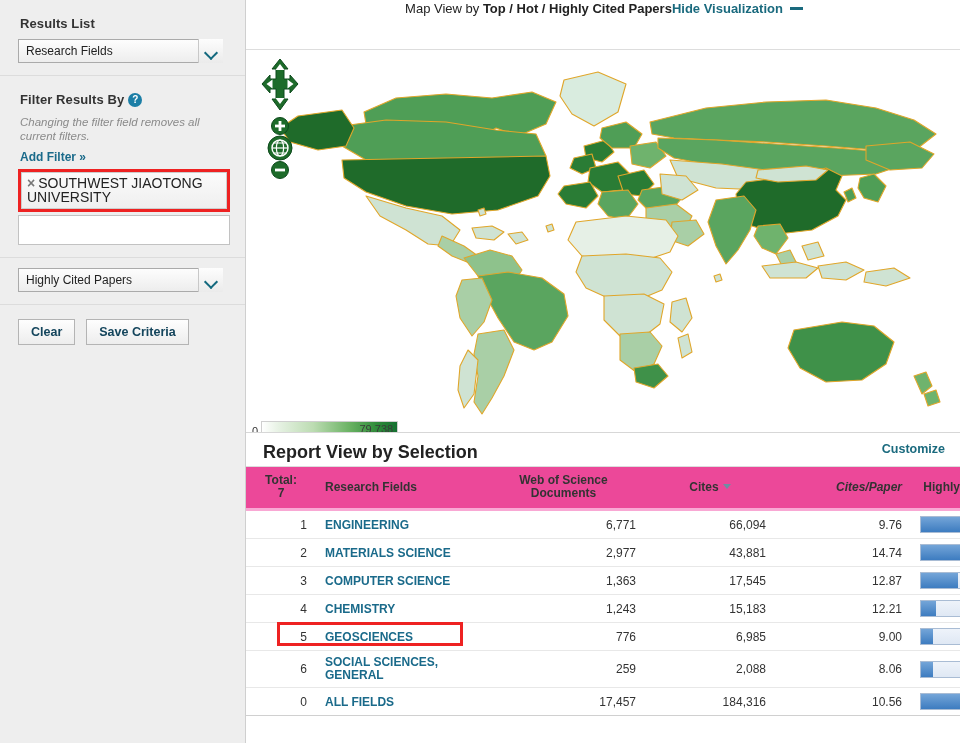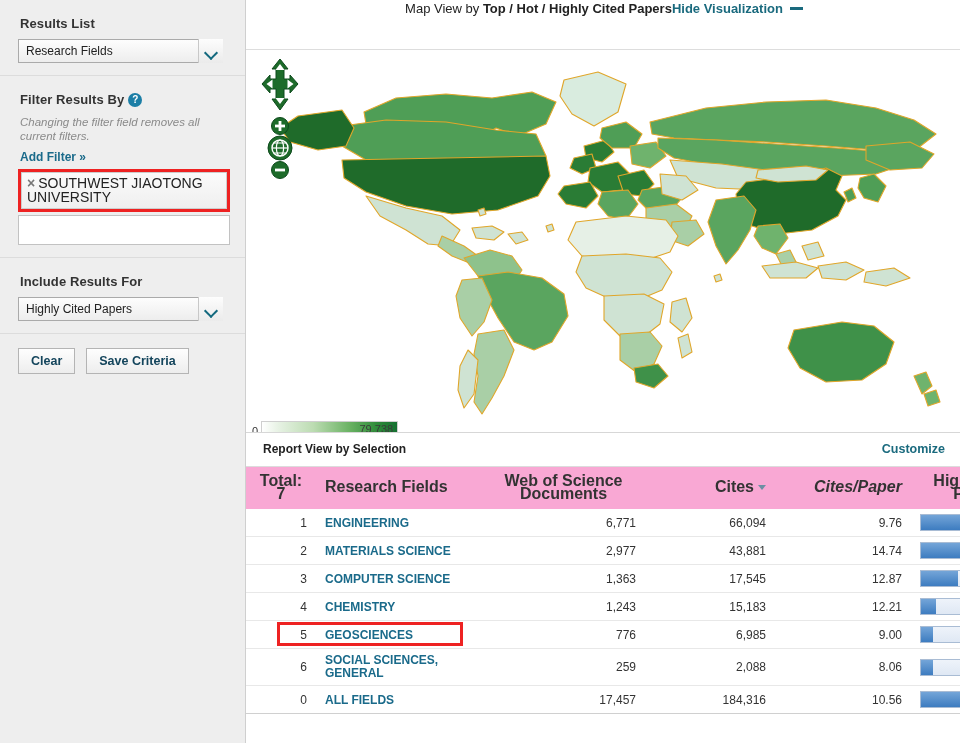--- a/index.html
+++ b/index.html
@@ -120,32 +120,32 @@
   .report{
     flex:1;box-sizing:border-box;margin:0 0 0 0;
     border-top:1px solid #d7d7d7;background:#fff;
     display:flex;flex-direction:column;
   }
   .rep-head{
     height:34px;box-sizing:border-box;
     padding:9px 15px 0 17px;display:flex;justify-content:space-between;
     align-items:flex-start;border-bottom:1px solid #dcdcdc;
   }
-  .rep-title{font-size:12px;font-weight:bold;color:#222;}
+  .rep-title{font-size:18px;font-weight:bold;color:#222;}
   .customize{font-size:12.5px;font-weight:bold;color:#1a6a7e;cursor:pointer;margin-left:7px;}
 
   table.rep{width:100%;border-collapse:collapse;table-layout:fixed;margin:0;}
   table.rep th{
-    font-size:16px;font-weight:bold;color:#333;padding:7px 9px 8px 9px;
-    vertical-align:middle;border-bottom:1px solid #f9a8d4;background:#f9a8d4;
+    font-size:12px;font-weight:bold;color:#333;padding:7px 9px 8px 9px;
+    vertical-align:middle;border-bottom:3px solid #f9a8d4;background:#ec4899;
   }
   th.c-total{width:52px;text-align:center;line-height:13px;}
   th.c-field{width:148px;text-align:left;padding-left:8px;}
   th.c-docs{width:145px;text-align:center;line-height:13px;}
-  th.c-cites{width:112px;text-align:right;color:#2a6b8c;}
+  th.c-cites{width:112px;text-align:center;color:#2a6b8c;}
   th.c-cpp{width:118px;text-align:right;font-style:italic;}
   th.c-hcp{width:120px;text-align:center;line-height:13px;}
   .sortcaret{
     display:inline-block;width:0;height:0;margin-left:4px;vertical-align:2px;
     border-left:4px solid transparent;border-right:4px solid transparent;
     border-top:5px solid #6d8fa3;
   }
   table.rep td{
     font-size:12px;color:#333;padding:5px 9px;border-bottom:1px solid #e8e8e8;
     vertical-align:middle;
@@ -199,21 +199,20 @@
       <div class="addfilter">Add Filter »</div>
       <div class="filter-hl">
         <div class="filter-chip">
           <span class="chip-x">×</span><span>SOUTHWEST JIAOTONG UNIVERSITY</span>
         </div>
       </div>
       <div class="filter-empty"></div>
     </div>
 
     <div class="side-sec">
-      <div class="side-title">Include Results For</div>
       <div class="sel-wrap">
         <div class="sel">Highly Cited Papers</div>
         <div class="sel-arrow"></div>
       </div>
     </div>
 
     <div class="btnrow">
       <button class="btn">Clear</button>
       <button class="btn">Save Criteria</button>
     </div>

